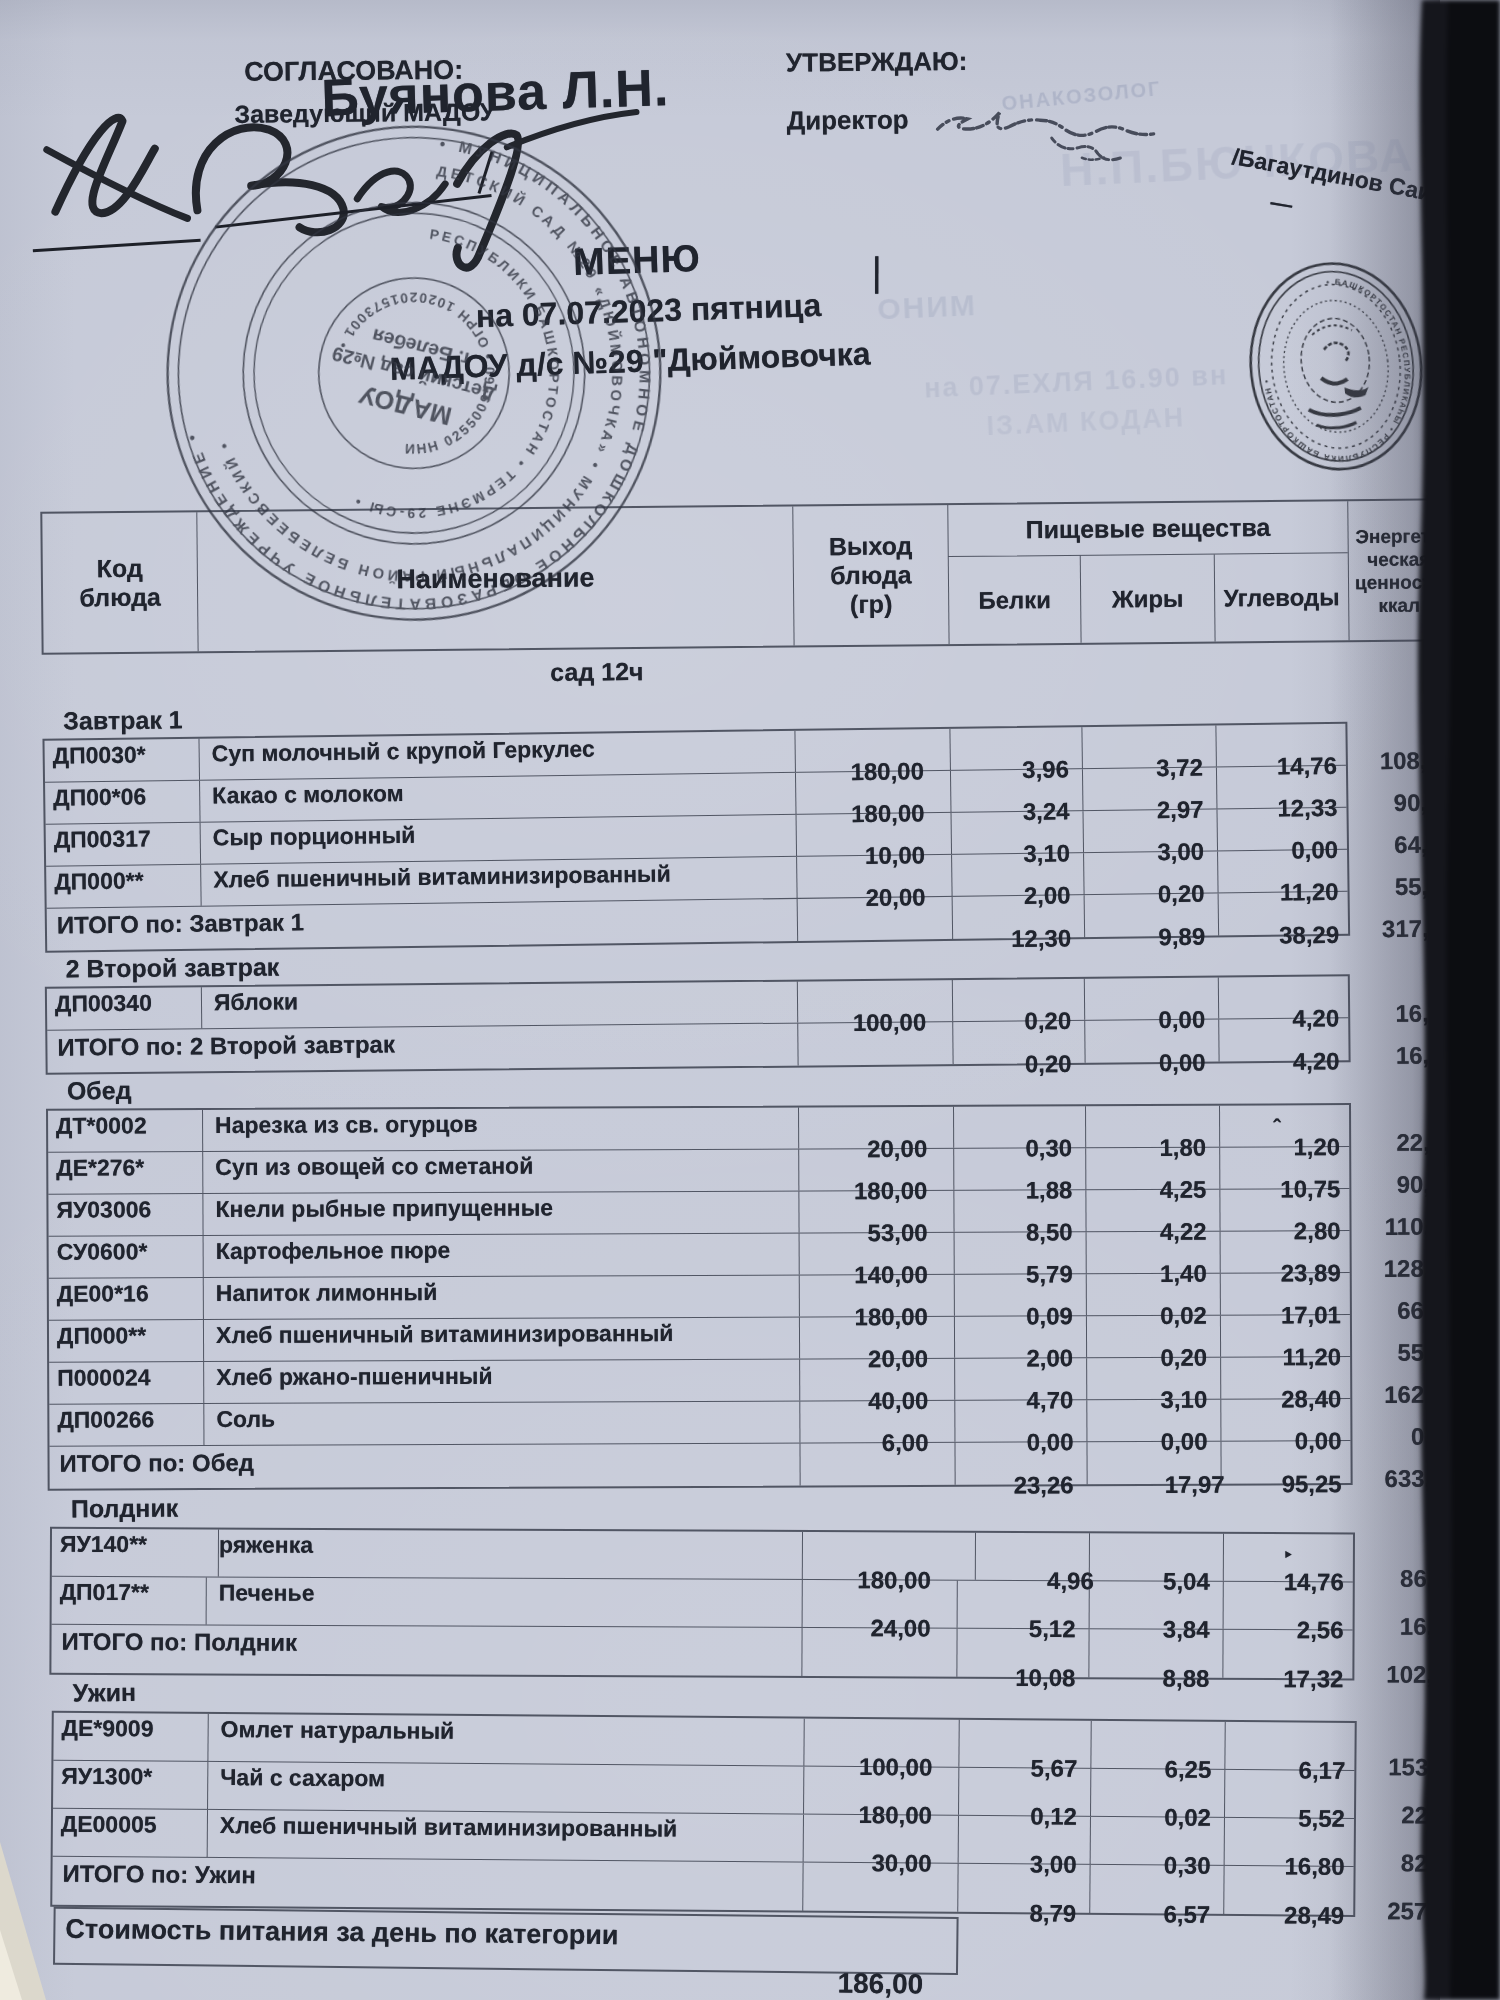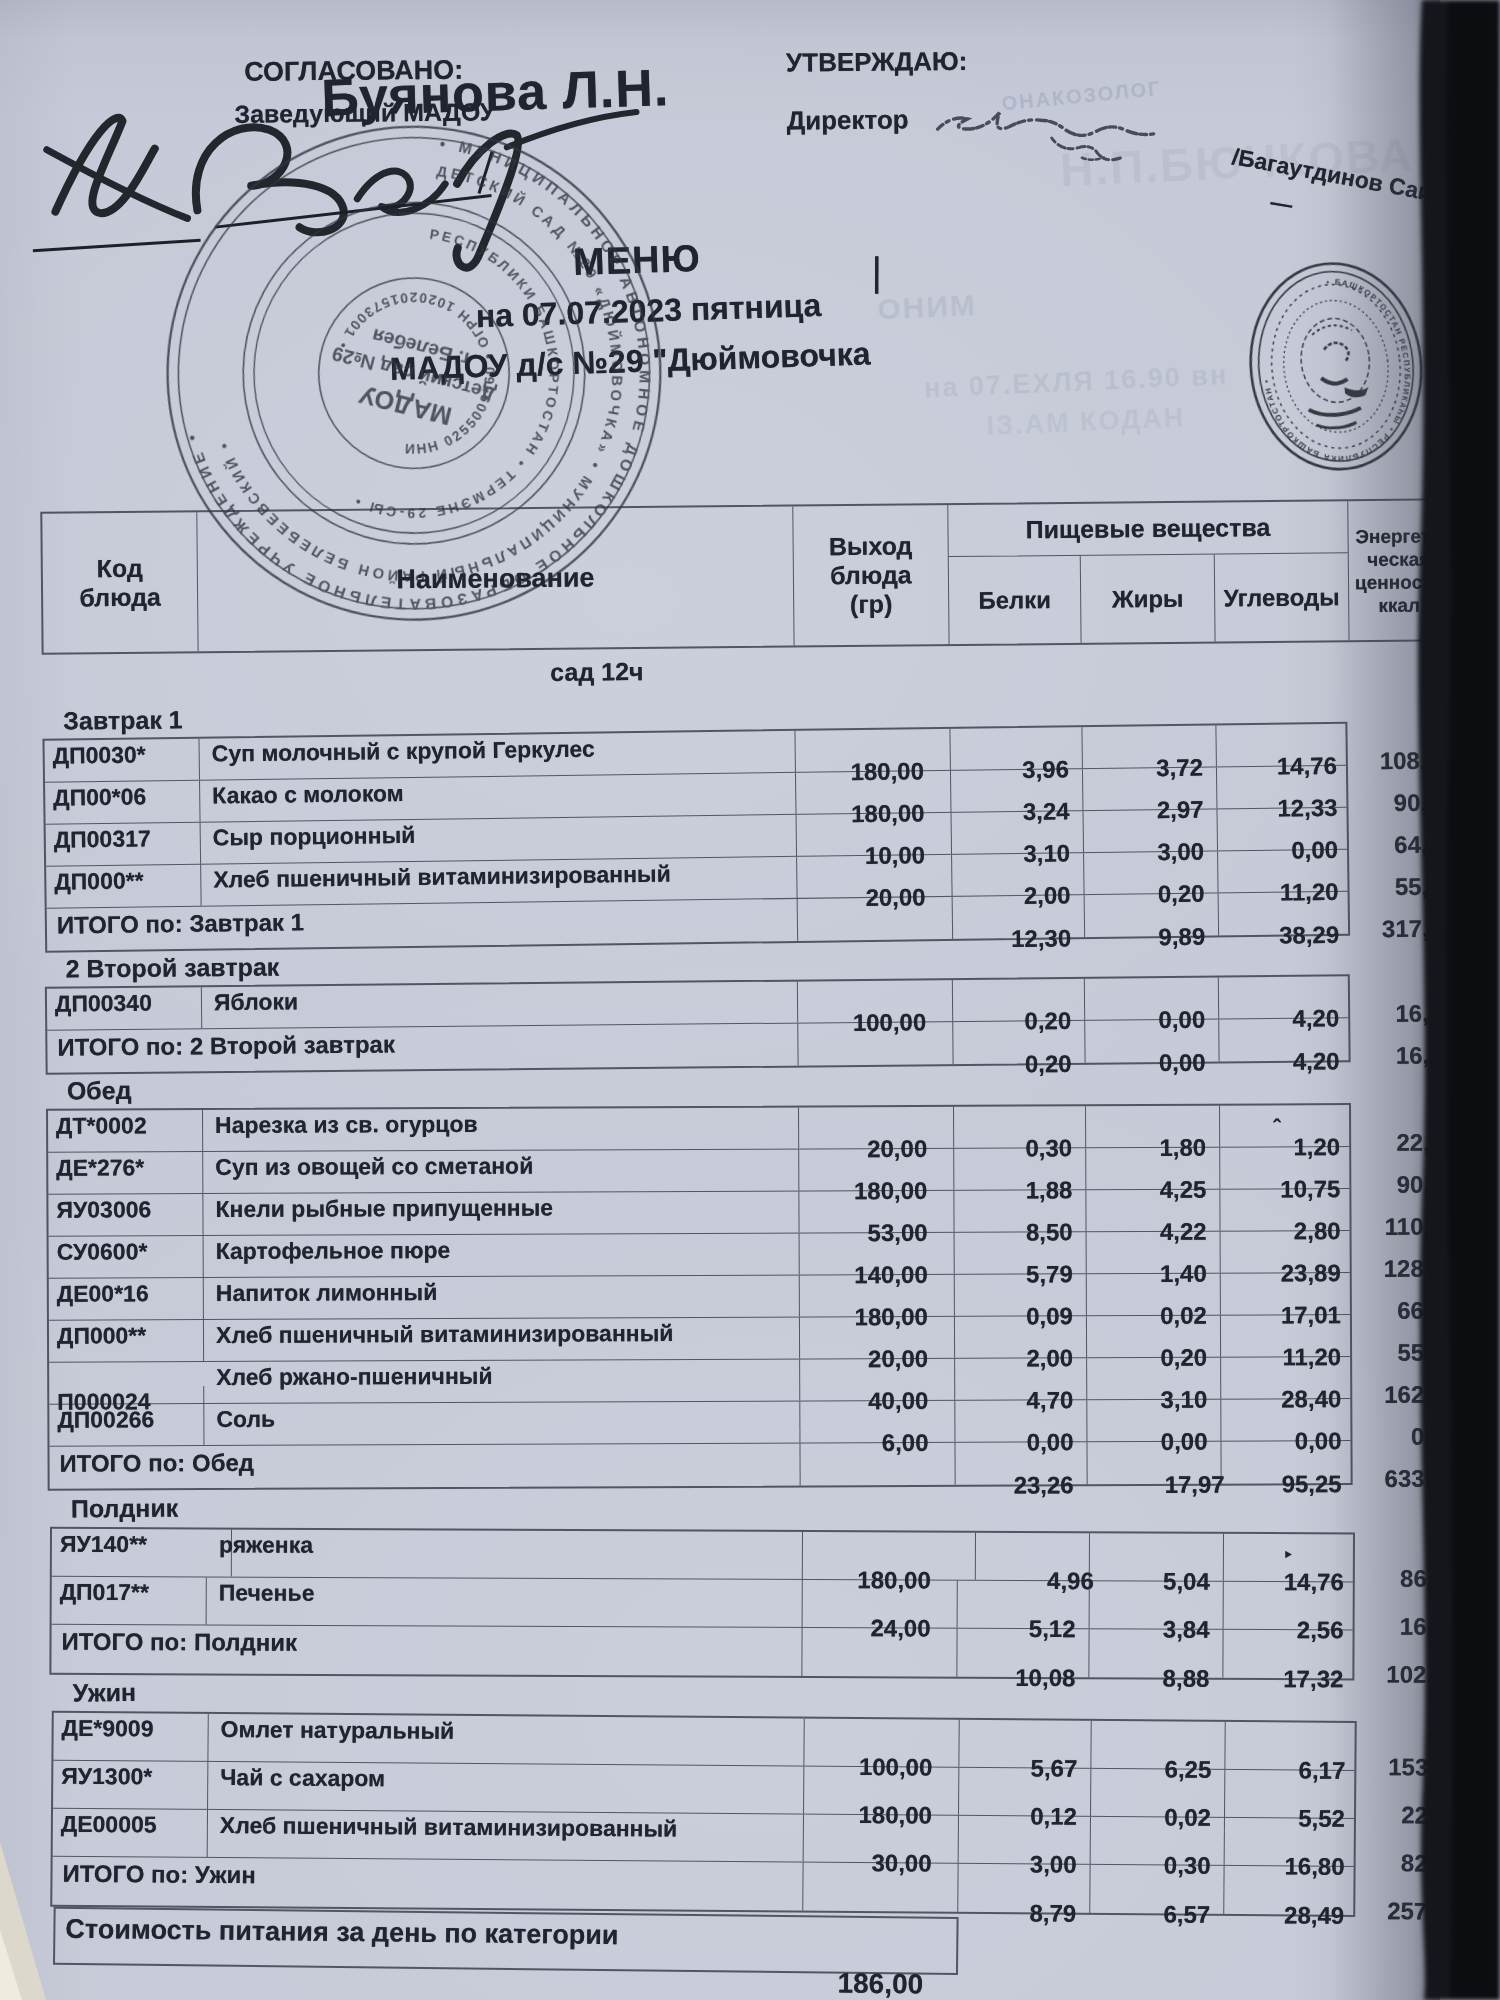--- a/index.html
+++ b/index.html
@@ -435,21 +435,21 @@
                 <span class="num ink">2,00</span>
               </div>
               <div class="cell bl" style="left: 1037px; width: 134px;">
                 <span class="num ink">0,20</span>
               </div>
               <div class="cell bl" style="left: 1171px; width: 134px;">
                 <span class="num ink">11,20</span>
               </div>
             </div>
             <div class="row" style="height: 42px;">
-              <div class="cell br" style="left: 0px; width: 155px; margin-top: 24px;">
+              <div class="cell br" style="left: 0px; width: 155px;">
                 <span class="code-txt ink">П000024</span>
               </div>
               <div class="cell" style="left: 155px; width: 595px;">
                 <span class="name-txt ink">Хлеб ржано-пшеничный</span>
               </div>
               <div class="cell bl" style="left: 750px; width: 155px;">
                 <span class="num ink num-out">40,00</span>
               </div>
               <div class="cell bl" style="left: 905px; width: 132px;">
                 <span class="num ink">4,70</span>
@@ -496,21 +496,21 @@
             </div>
           </div>
         </div>
         <div class="sec-label ink" style="left: 66px; top: 1488px;">Полдник</div>
         <div class="abs" style="left: 45px; top: 1520px; width: 1400px; transform: rotate(0.8deg); transform-origin: left top;">
           <div class="kcal ink" style="left: 1309px; top: 32px;">86,0</div>
           <div class="kcal ink" style="left: 1309px; top: 80px;">16,0</div>
           <div class="kcal ink" style="left: 1309px; top: 128px;">102,0</div>
           <div class="abs" style="left: 0px; top: 0px; width: 1305px; border: 2px solid var(--ln); box-sizing: border-box;">
             <div class="row" style="height: 48px;">
-              <div class="cell br" style="left: 0px; width: 180px;">
+              <div class="cell br" style="left: 0px; width: 167px;">
                 <span class="code-txt ink">ЯУ140**</span>
               </div>
               <div class="cell" style="left: 155px; width: 595px;">
                 <span class="name-txt ink">ряженка</span>
               </div>
               <div class="cell bl" style="left: 750px; width: 155px;">
                 <span class="num ink num-out">180,00</span>
               </div>
               <div class="cell bl" style="left: 905px; width: 132px; margin-left: 18px;">
                 <span class="num ink">4,96</span>

